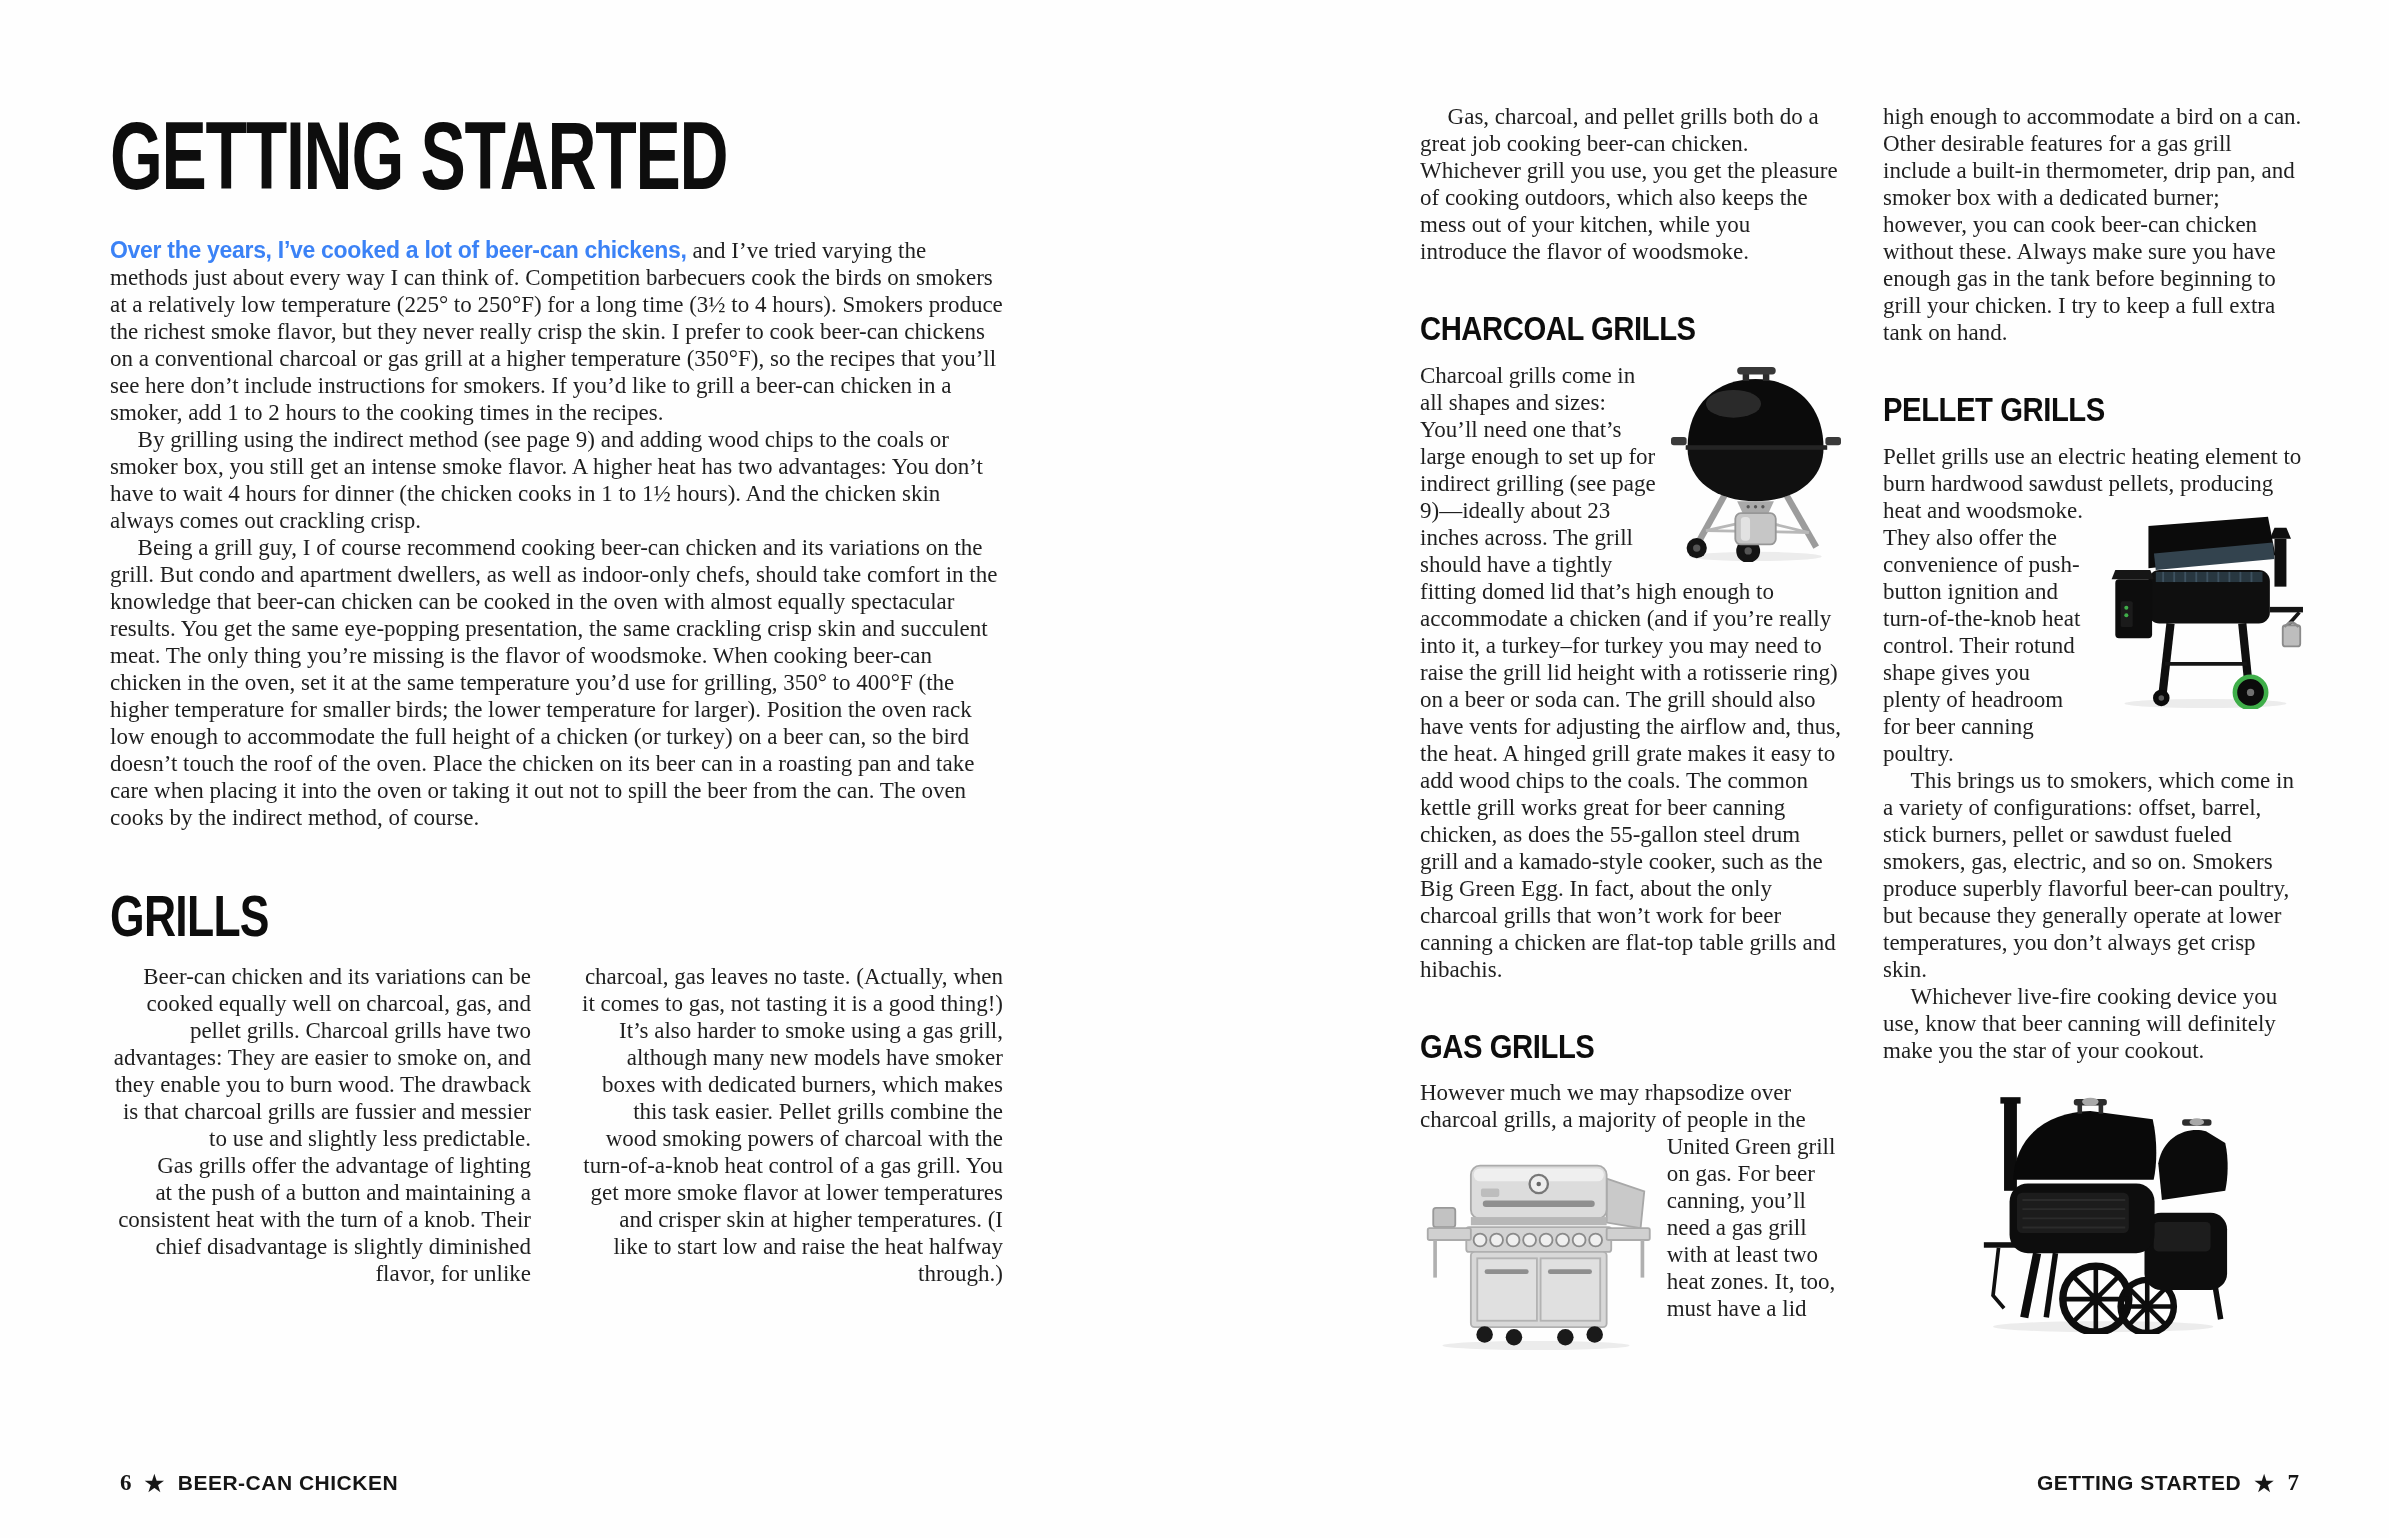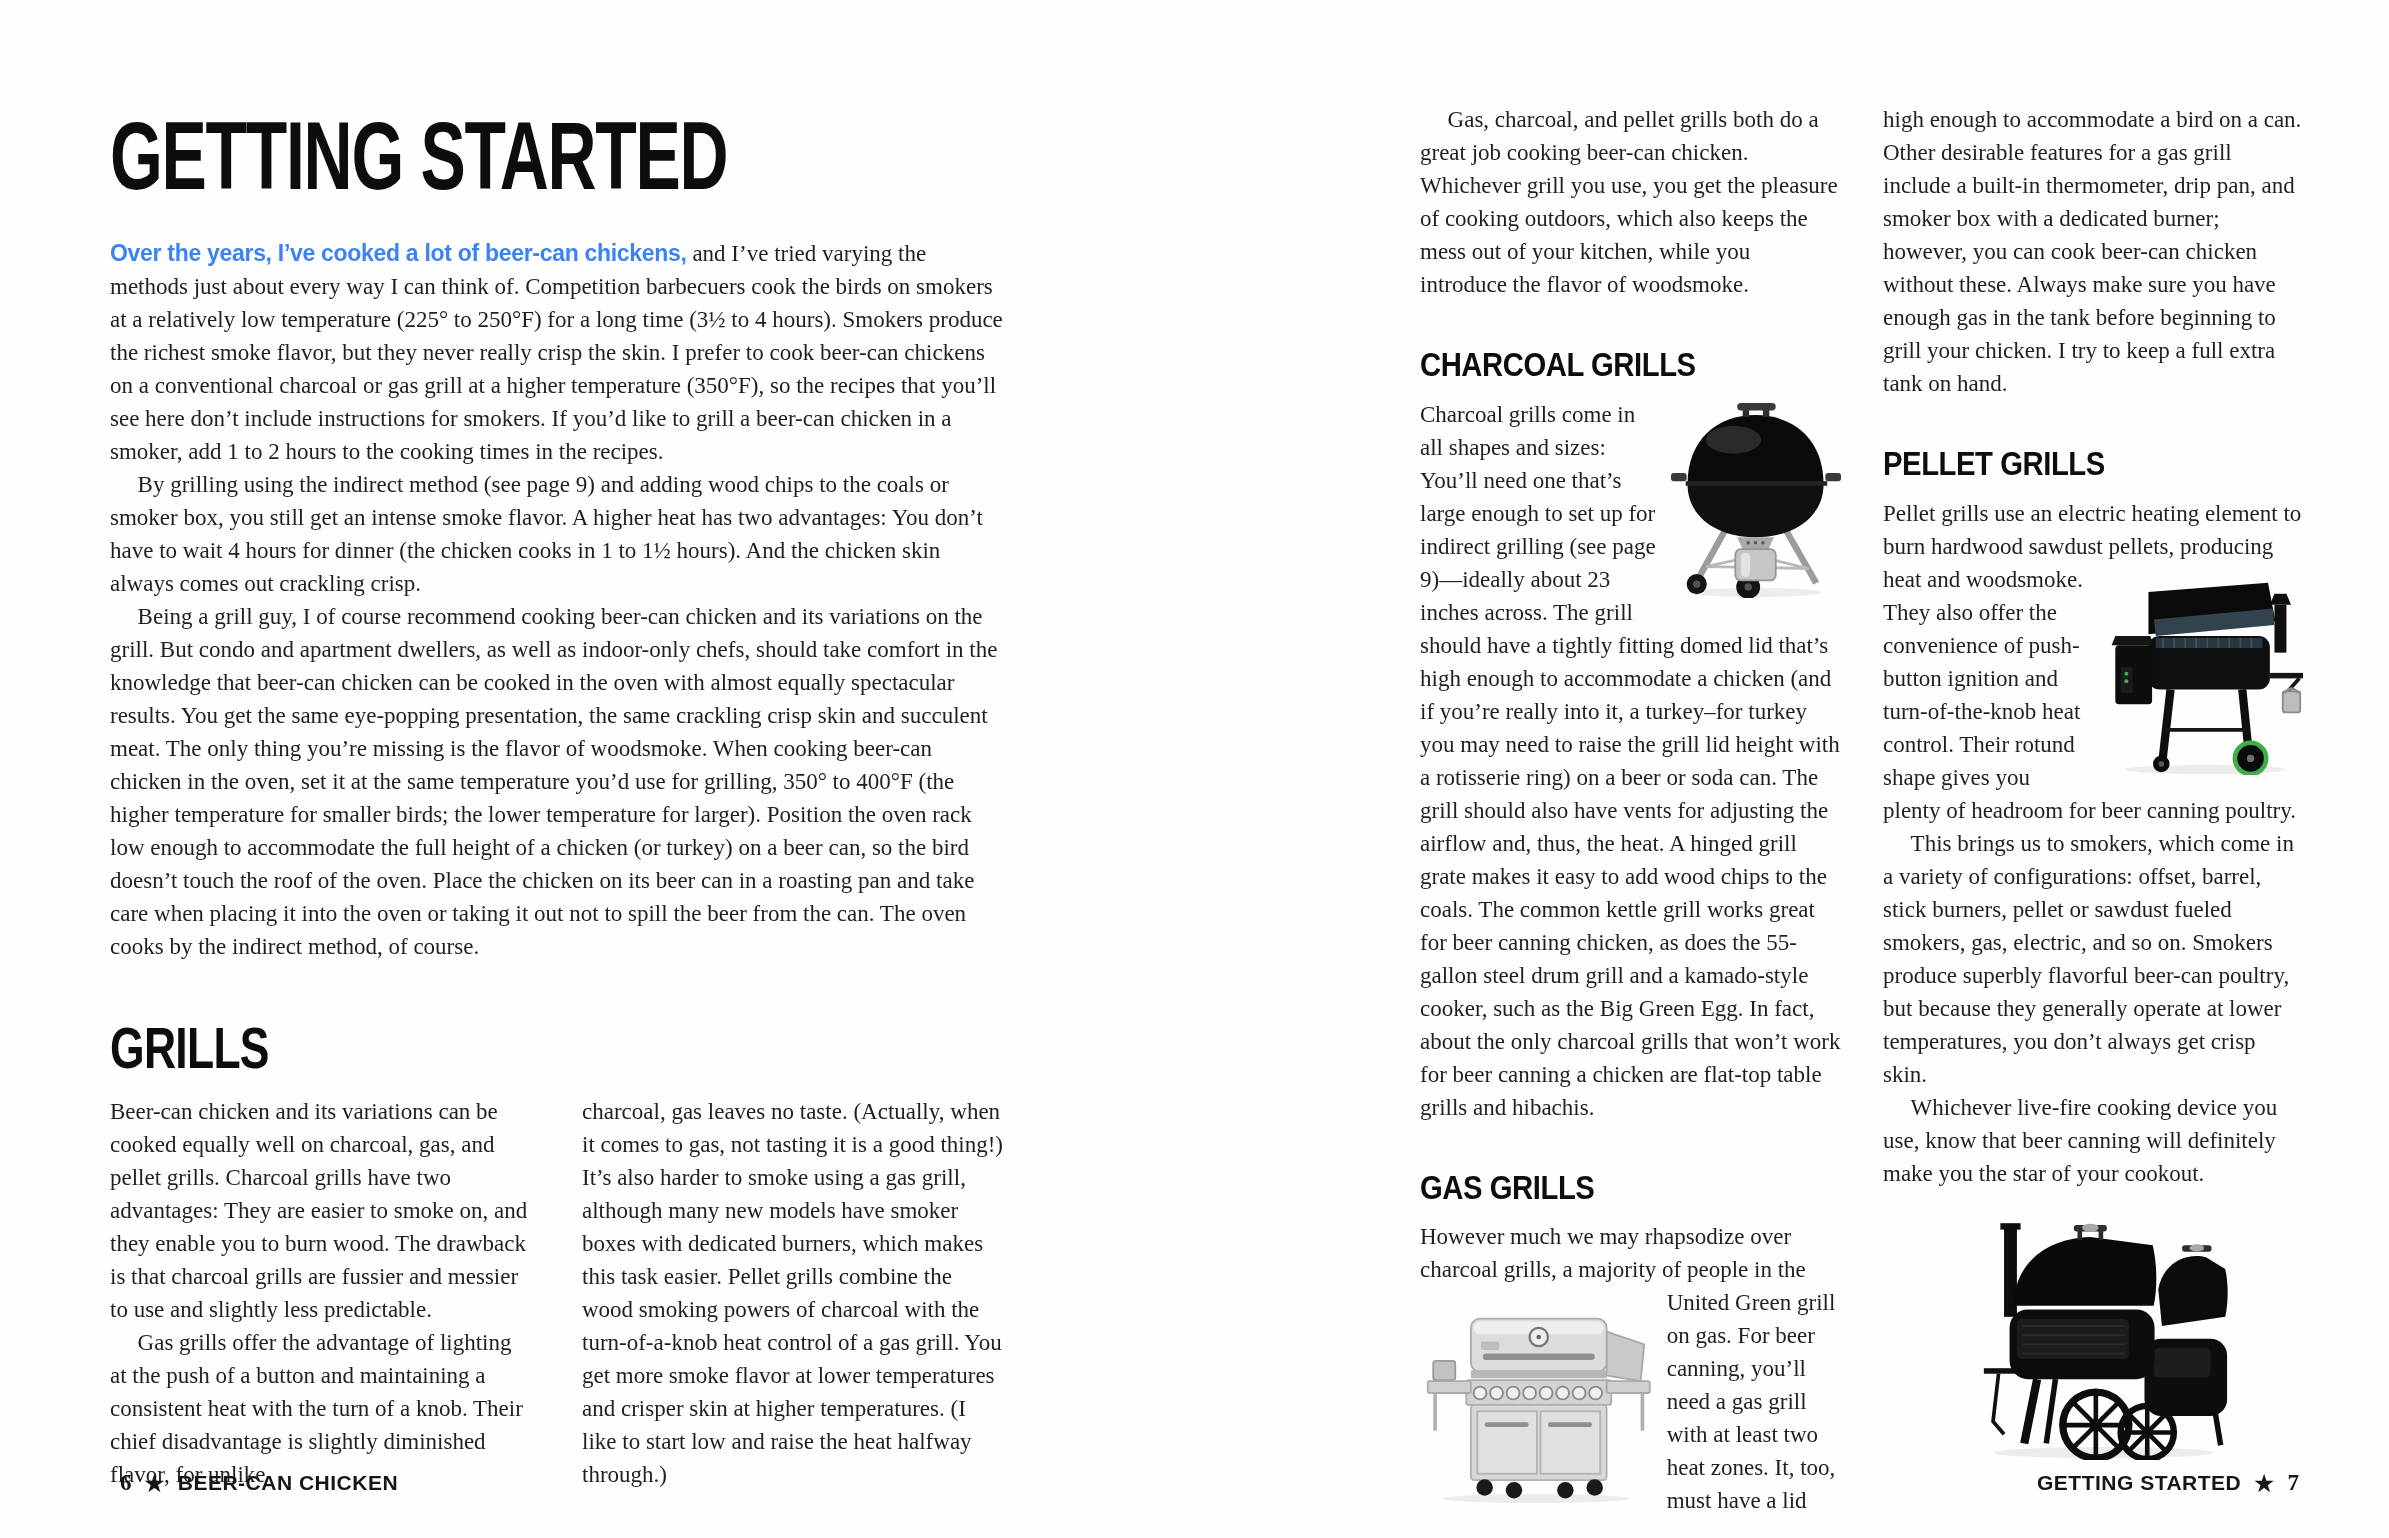--- a/index.html
+++ b/index.html
@@ -1,33 +1,33 @@
 <!DOCTYPE html>
 <html style="font-size:14.7px"><head>
 <meta charset="utf-8">
 <style>
   html,body{margin:0;padding:0;background:#ffffff;}
   .spread{
     position:relative;width:2389px;height:1538px;background:#fefefe;
     font-family:"Liberation Serif",serif;color:#1f1f1f;overflow:hidden;padding-left:9px;
   }
-  p{margin:0;font-size:23px;line-height:33px;}
+  p{margin:0;font-size:23px;line-height:27px;}
   .indent{text-indent:27.6px;}
   .cond{display:inline-block;transform-origin:0 50%;white-space:nowrap;font-family:"Liberation Sans",sans-serif;font-weight:bold;color:#0d0d0d;}
   h1,h2,h3{margin:0;font-weight:bold;}
   h1 .cond{font-size:97px;line-height:1;transform:scaleX(0.70);letter-spacing:-1.8px;}
   h2 .cond{font-size:57px;line-height:1;transform:scaleX(0.78);letter-spacing:-0.9px;}
   h3 .cond{font-size:34px;line-height:1;transform:scaleX(0.86);letter-spacing:-0.5px;}
   .page-left{position:absolute;left:110px;top:0;width:893px;}
   .page-left h1{margin-top:107px;}
   .lead-in{font-family:"Liberation Sans",sans-serif;font-weight:bold;font-size:23px;letter-spacing:-0.3px;color:#3b82f6;}
   .intro{margin-top:33px;}
   .grills-h{margin-top:57px;}
   .cols{display:flex;gap:51px;margin-top:18.4px;}
-  .col{width:421px;}
+  .col{width:421px;text-align:right;}
   .page-right{position:absolute;left:1420px;top:0;width:884px;}
   .rcols{display:flex;gap:42px;}
   .rcol{width:421px;padding-top:103px;}
   .sec-h{margin-top:46px;margin-bottom:16.5px;}
   .art{display:block;}
   .fr{float:right;margin:5.5px 0 7.4px 13px;}
   .fl{float:left;margin:7.4px 14.7px 7.4px 0;}
   .smoker-wrap{margin-top:13px;text-align:center;}
   .footer{position:absolute;top:1470px;font-family:"Liberation Sans",sans-serif;font-weight:bold;font-size:21px;color:#161616;letter-spacing:0.5px;}
   .footer-left{left:120px;}

